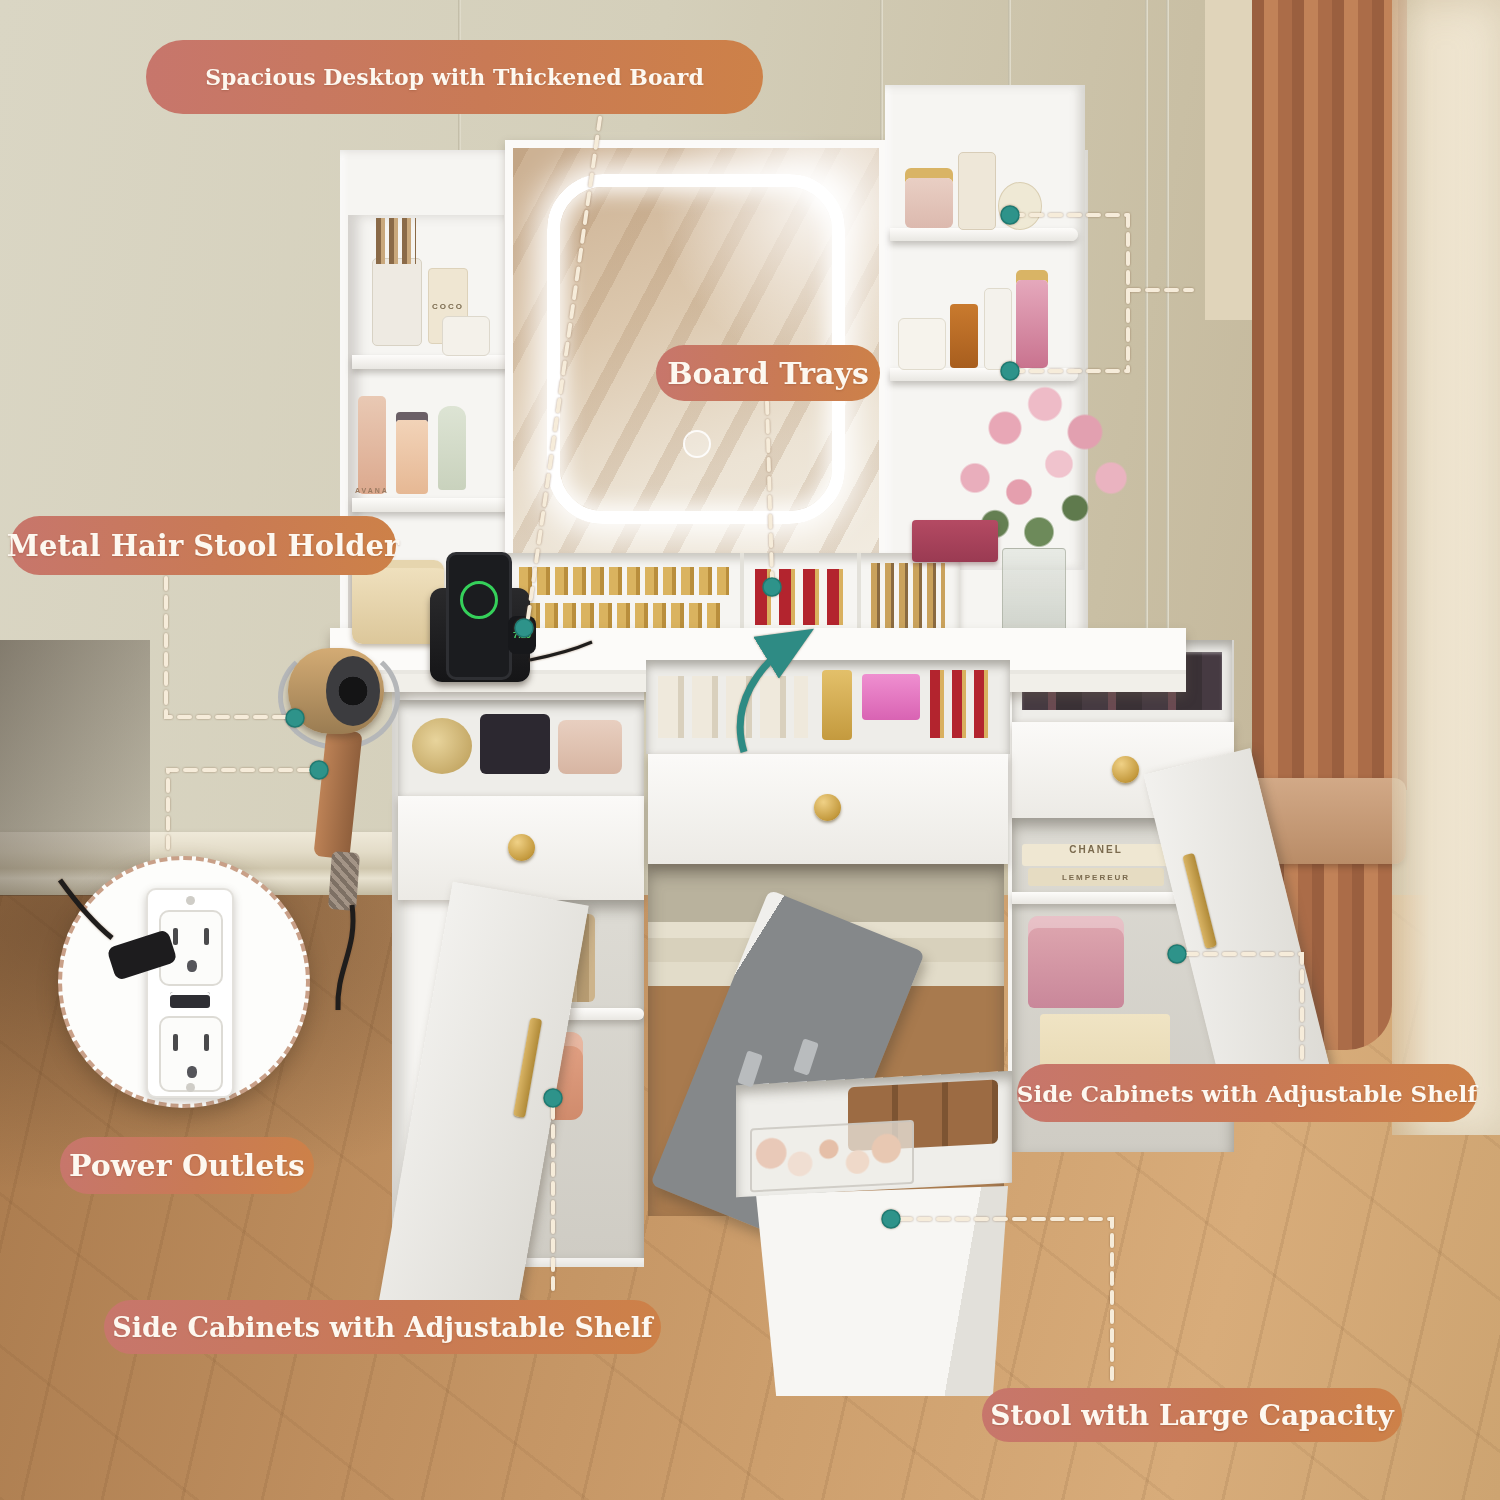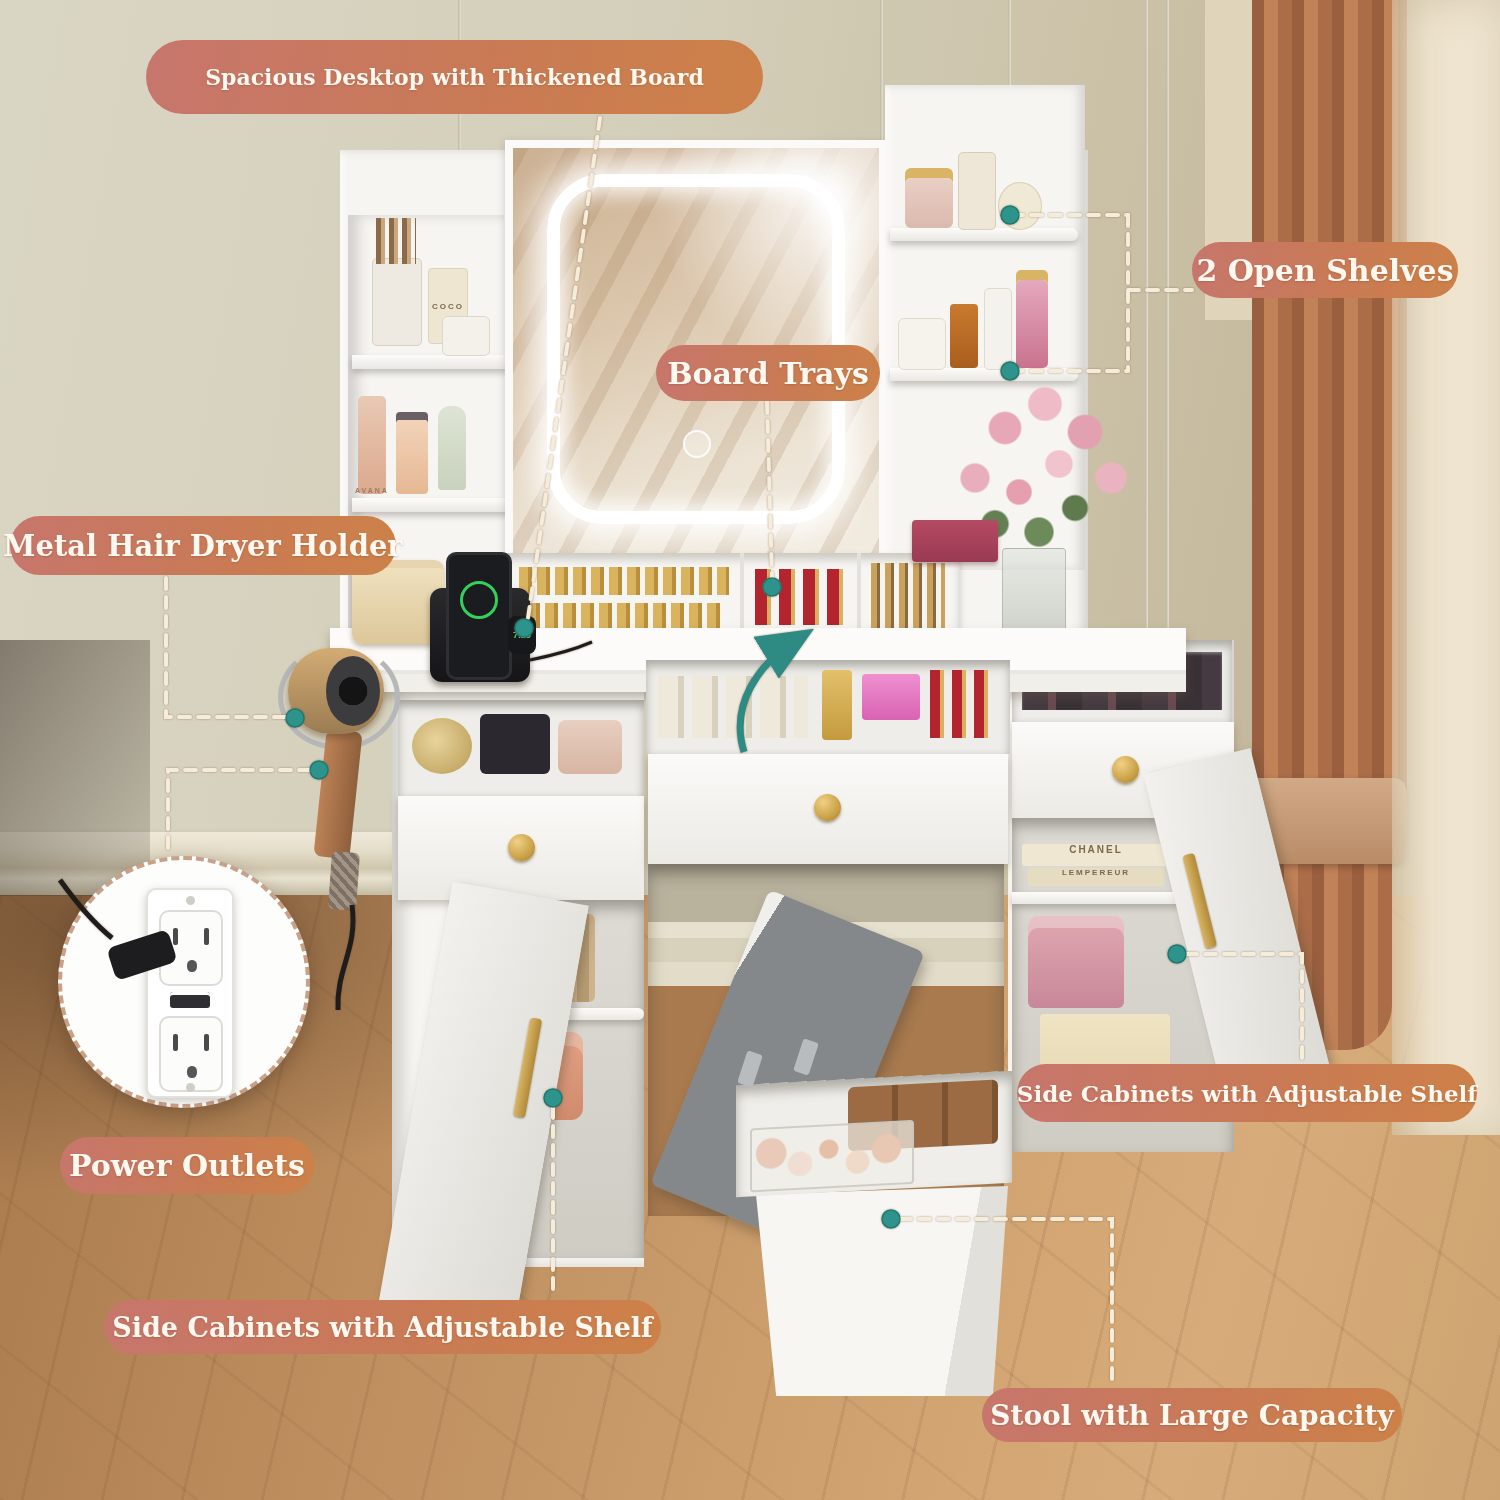--- a/index.html
+++ b/index.html
@@ -182,21 +182,21 @@
   <div class="px drawerbox" style="left:1012px;top:640px;width:220px;height:82px">
     <div class="palettes" style="position:absolute;left:10px;top:12px;width:200px;height:58px"></div>
   </div>
   <div class="px drawerface" style="left:1012px;top:722px;width:222px;height:96px">
     <div class="knob" style="position:absolute;left:100px;top:34px"></div>
   </div>
   <div class="px cabinetin" style="left:1012px;top:818px;width:222px;height:334px">
     <div class="itm" style="left:10px;top:26px;width:148px;height:22px;background:#efe7d2;border-radius:3px;display:flex;align-items:flex-start;justify-content:center">
       <span class="tinytext">CHANEL</span>
     </div>
-    <div class="itm" style="left:16px;top:50px;width:136px;height:18px;background:#e6dcc2;border-radius:3px;display:flex;align-items:flex-start;justify-content:center">
+    <div class="itm" style="left:16px;top:50px;width:136px;height:18px;background:#e6dcc2;border-radius:3px;display:flex;align-items:center;justify-content:center">
       <span class="tinytext" style="font-size:8px">LEMPEREUR</span>
     </div>
     <div class="shelfboard" style="position:absolute;left:0;top:74px;width:100%;height:12px"></div>
     <div class="itm" style="left:16px;top:98px;width:96px;height:92px;background:linear-gradient(#dfa8b0,#c9879a);border-radius:10px 10px 6px 6px;box-shadow:inset 0 12px 0 rgba(255,255,255,.3)"></div>
     <div class="itm" style="left:28px;top:196px;width:130px;height:100px;background:linear-gradient(#f0e4c4,#e3d4ab);border-radius:4px"></div>
   </div>
   <div class="px door" style="left:1212px;top:742px;width:110px;height:328px;transform:rotate(-14deg);transform-origin:90% 90%">
     <div class="goldbar" style="position:absolute;left:18px;top:88px;width:12px;height:96px"></div>
   </div>
 
@@ -279,28 +279,25 @@
         <circle cx="319" cy="770" r="9"></circle>
       <circle cx="553" cy="1098" r="9"></circle>
         <circle cx="1177" cy="954" r="9"></circle>
         <circle cx="891" cy="1219" r="9"></circle>
     </g>
   </svg>
 
   <div class="pill" style="left:146px;top:40px;width:617px;height:74px;font-size:22px">
     <span>Spacious Desktop with Thickened Board</span>
   </div>
-  <div class="pill" style="left:1192px;top:242px;width:266px;height:56px;font-size:30px">
-    <span>2 Open Shelves</span>
-  </div>
   <div class="pill" style="left:656px;top:345px;width:224px;height:56px;font-size:30px">
     <span>Board Trays</span>
   </div>
   <div class="pill" style="left:10px;top:516px;width:386px;height:59px;font-size:29px">
-    <span>Metal Hair Dryer Holder</span>
+    <span>Metal Hair Stool Holder</span>
   </div>
   <div class="pill" style="left:60px;top:1137px;width:254px;height:57px;font-size:30px">
     <span>Power Outlets</span>
   </div>
   <div class="pill" style="left:104px;top:1300px;width:557px;height:54px;font-size:27px">
     <span>Side Cabinets with Adjustable Shelf</span>
   </div>
   <div class="pill" style="left:1017px;top:1064px;width:460px;height:58px;font-size:23px">
     <span>Side Cabinets with Adjustable Shelf</span>
   </div>

